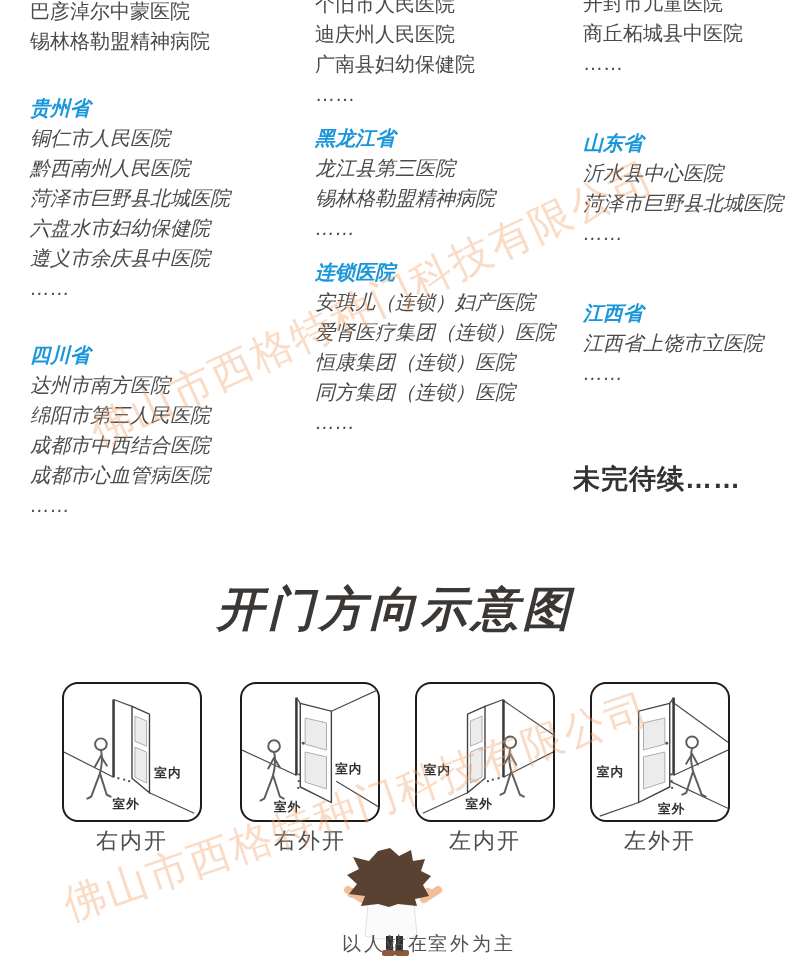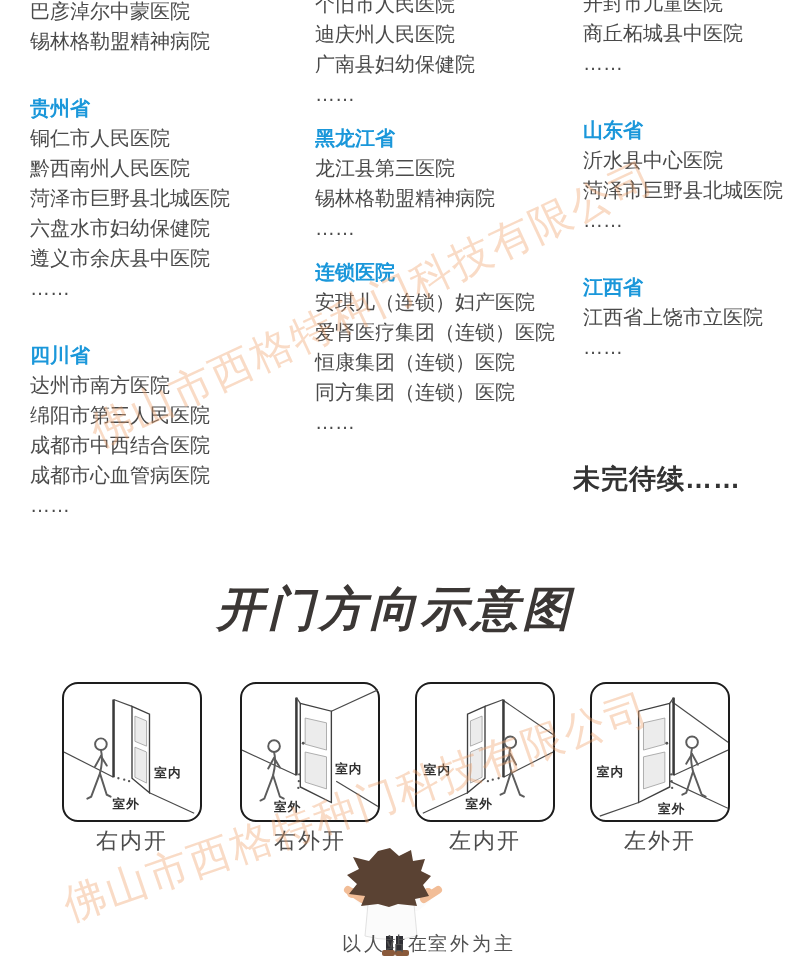--- a/index.html
+++ b/index.html
@@ -16,23 +16,23 @@
   }
   #wm1{left:93px;top:406px;transform:rotate(-25deg);}
   #wm2{left:65px;top:879px;transform:rotate(-19deg);}
   
   .hosp-col{position:absolute;white-space:nowrap;z-index:2;}
   #col1{left:30px;top:-4px;}
   #col2{left:315px;top:-11px;}
   #col3{left:583px;top:-12px;}
   .list-item{font-size:20px;line-height:30px;color:#4a4a4a;}
   .group-header{font-size:20px;line-height:30px;font-weight:700;color:#1a97da;}
-  .group + .group{margin-top:37px;}
+  .group + .group{margin-top:37px;font-style:italic;}
   #col2 .group + .group{margin-top:14px;}
-  #col3 .group + .group{margin-top:37px;}
+  #col3 .group + .group{margin-top:50px;}
   .tbc{
     position:absolute;left:573px;top:461px;z-index:2;
     font-size:27px;font-weight:700;color:#333;letter-spacing:1px;white-space:nowrap;
   }
   
   .door-title{
     position:absolute;left:0;right:0;top:578px;z-index:2;
     text-align:center;font-size:47px;font-weight:700;color:#3b3735;letter-spacing:4px;font-style:italic;
   }
   .diagram{position:absolute;top:682px;width:140px;z-index:2;}

